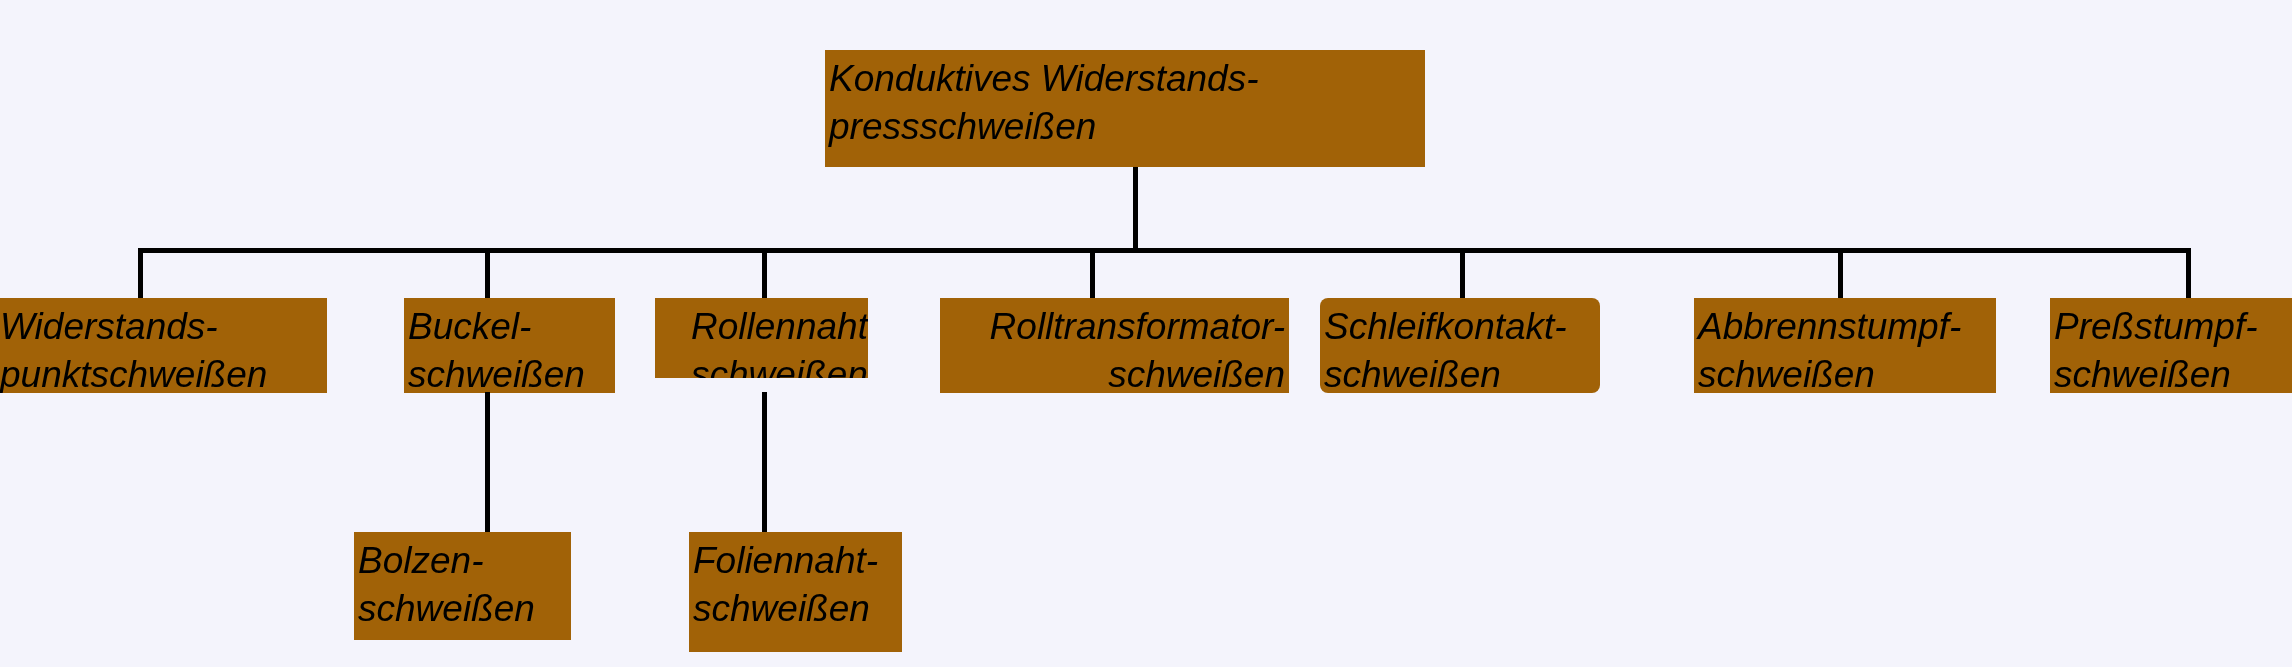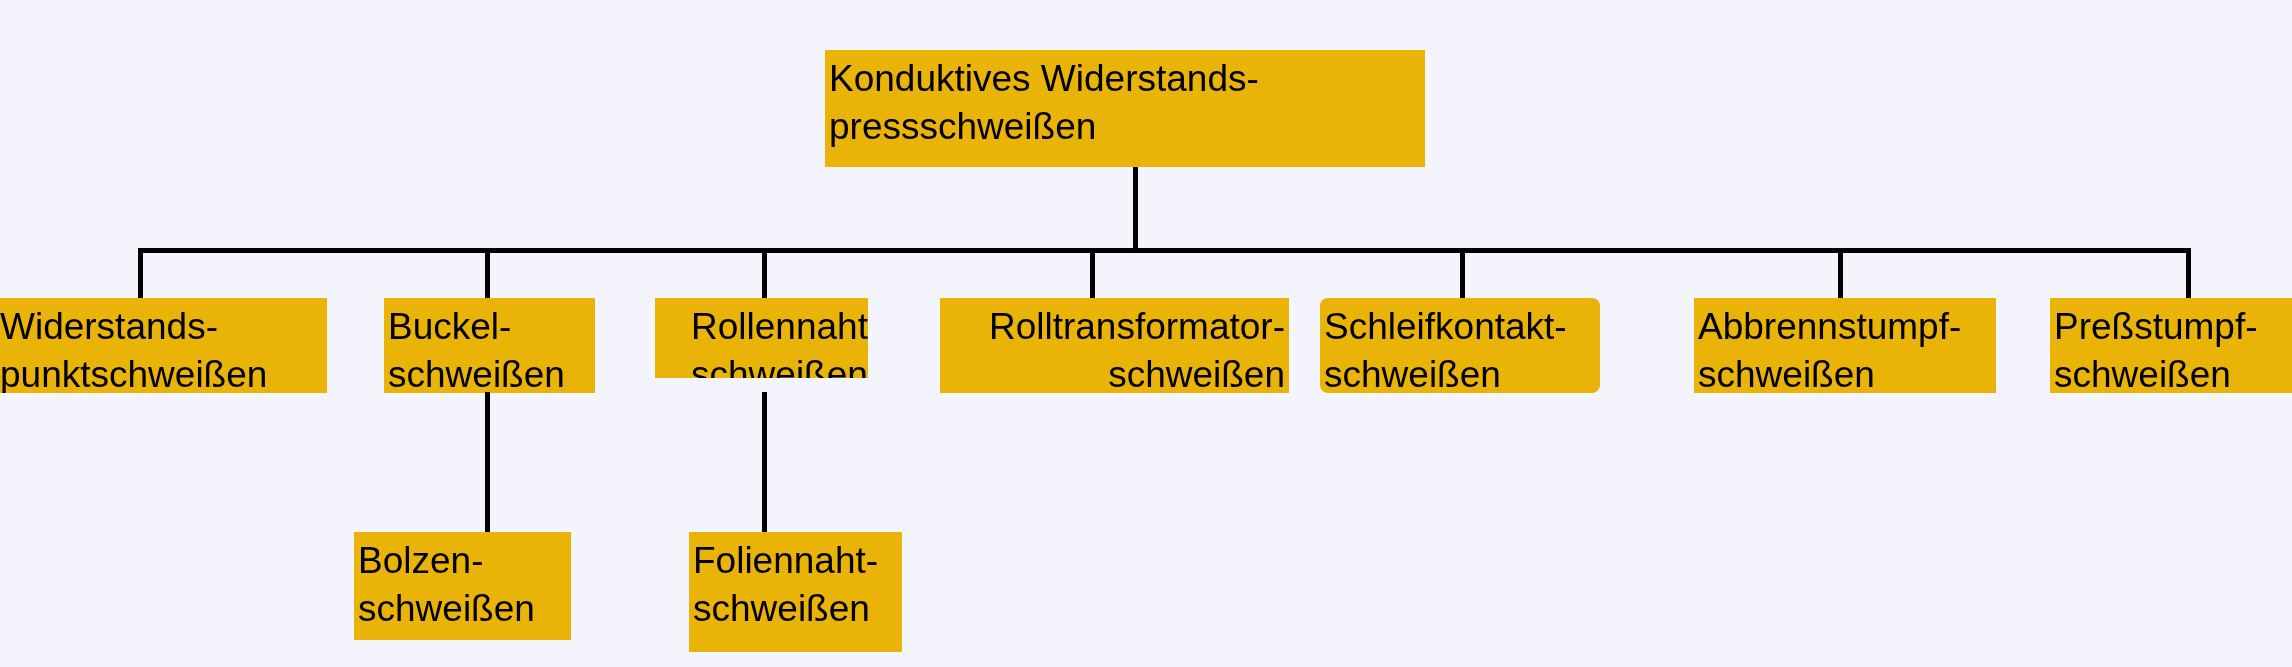--- a/index.html
+++ b/index.html
@@ -13,29 +13,30 @@
     font-family: "Liberation Sans", sans-serif;
     overflow: hidden;
   }
   #diagram {
     position: relative;
     width: 2292px;
     height: 667px;
   }
   .node {
     position: absolute;
-    background: #eab308;
+    background: #a16207;
     color: #000000;
     font-size: 37px;
     line-height: 48px;
     font-family: "Liberation Sans", sans-serif;
     box-sizing: border-box;
     padding: 5px 4px 4px 4px;
     white-space: pre-line;
     overflow: hidden;
+    font-style: italic;
   }
   .edge {
     position: absolute;
     background: #000000;
   }
   .edge-v { width: 5px; }
   .edge-h { height: 5px; }
 </style>
 </head>
 <body>
@@ -53,21 +54,21 @@
   <div class="edge edge-v" style="left:485px; top:248px; height:52px;"></div>
   <div class="edge edge-v" style="left:762px; top:248px; height:52px;"></div>
   <div class="edge edge-v" style="left:1090px; top:248px; height:52px;"></div>
   <div class="edge edge-v" style="left:1460px; top:248px; height:52px;"></div>
   <div class="edge edge-v" style="left:1838px; top:248px; height:52px;"></div>
   <div class="edge edge-v" style="left:2186px; top:248px; height:52px;"></div>
 
   <div class="node" style="left:-4px; top:298px; width:331px; height:95px;">Widerstands-
 punktschweißen</div>
 
-  <div class="node" style="left:384px; top:298px; width:211px; height:95px;">Buckel-
+  <div class="node" style="left:404px; top:298px; width:211px; height:95px;">Buckel-
 schweißen</div>
 
   <div class="node" style="left:655px; top:298px; width:213px; height:80px;padding-left:36px;">Rollennaht-
 schweißen</div>
 
   <div class="node" style="left:940px; top:298px; width:349px; height:95px;text-align:right;">Rolltransformator-
 schweißen</div>
 
   <div class="node" style="left:1320px; top:298px; width:280px; height:95px;border-radius:8px;">Schleifkontakt-
 schweißen</div>

